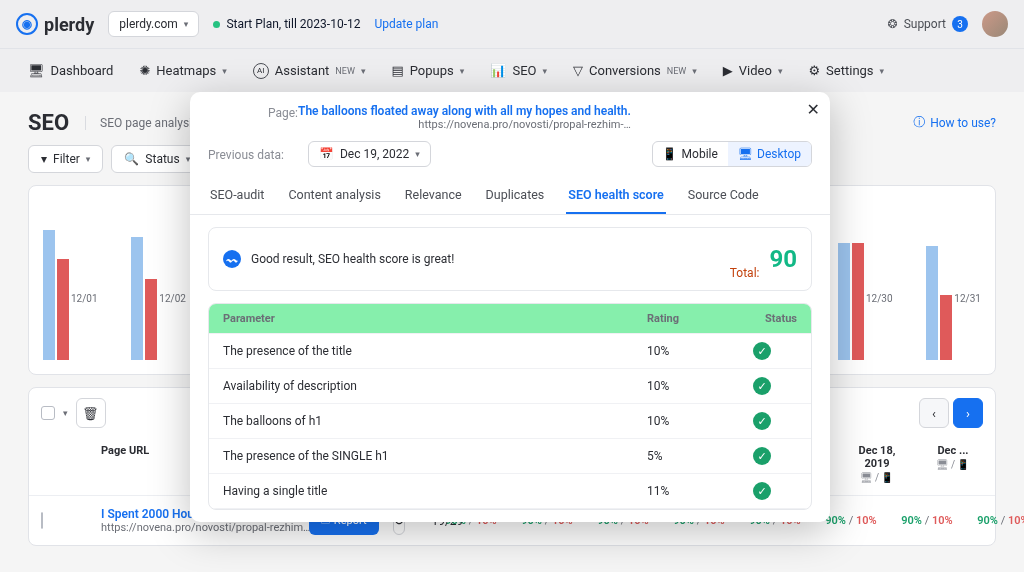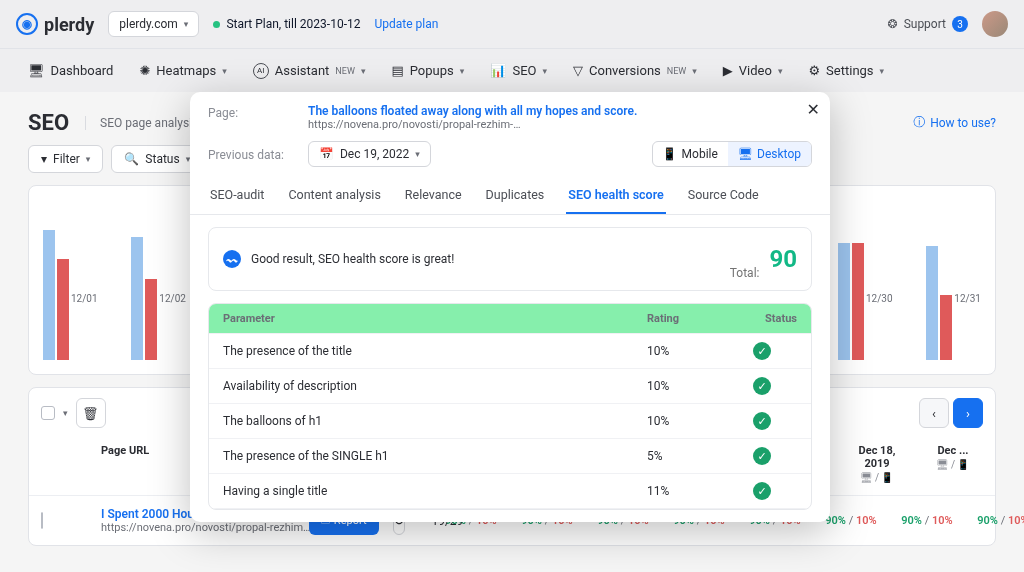--- a/index.html
+++ b/index.html
@@ -63,35 +63,35 @@
   .scores{display:flex;gap:16px;justify-content:flex-end;}
   .score{font-size:11px;width:60px;text-align:center;}
   .score .g{color:#1aa06a;font-weight:600;}
   .score .r{color:#df5a5a;font-weight:600;}
   .score .sep{color:#6b6e76;}
 
   
   .modal-mask{position:absolute;inset:0;}
   .modal{position:absolute;left:190px;top:92px;width:640px;height:430px;background:#fff;border-radius:10px;box-shadow:0 10px 40px rgba(0,0,0,.25);display:flex;flex-direction:column;}
   .modal-close{position:absolute;right:10px;top:8px;font-size:16px;color:#2b2d33;cursor:pointer;}
-  .m-row{display:flex;padding:12px 18px 4px;gap:10px;align-items:flex-start;}
+  .m-row{display:flex;padding:12px 18px 4px;gap:0;align-items:flex-start;text-align:right;}
   .m-label{width:90px;color:#8a8d95;font-size:12px;padding-top:2px;}
   .m-link{color:#1670f0;font-size:12px;font-weight:600;}
   .m-url{color:#6b6e76;font-size:11px;}
   .m-row2{display:flex;align-items:center;padding:6px 18px 10px;gap:10px;}
   .date-sel{border:1px solid #d4d6db;border-radius:6px;padding:5px 10px;display:inline-flex;align-items:center;gap:6px;font-size:12px;}
   .dev-toggle{margin-left:auto;border:1px solid #d4d6db;border-radius:6px;overflow:hidden;display:flex;}
   .dev-btn{padding:5px 10px;font-size:12px;display:flex;align-items:center;gap:4px;}
   .dev-btn.active{background:#edf3ff;color:#1670f0;}
   .m-tabs{display:flex;gap:20px;border-bottom:1px solid #e6e8ec;padding:0 18px;}
   .m-tab{padding:10px 2px;font-size:12.5px;color:#4b4e55;cursor:pointer;border-bottom:2px solid transparent;}
   .m-tab.active{color:#1670f0;border-bottom-color:#1670f0;font-weight:600;}
   .score-banner{margin:12px 18px;border:1px solid #e6e8ec;border-radius:8px;padding:10px 14px;display:flex;align-items:center;gap:10px;font-size:12px;}
   .score-icon{width:18px;height:18px;border-radius:50%;background:#1670f0;color:#fff;display:flex;align-items:center;justify-content:center;font-size:11px;}
-  .total-label{margin-left:auto;color:#737373;font-size:12px;margin-top:28px;}
+  .total-label{margin-left:auto;color:#c2410c;font-size:12px;margin-top:28px;}
   .total-val{color:#12b886;font-size:24px;font-weight:700;}
   .params{margin:0 18px 12px;border:1px solid #e6e8ec;border-radius:8px;overflow-y:auto;flex:1;}
   .params-hdr{display:grid;grid-template-columns:1fr 80px 70px;background:#86efac;padding:8px 14px;font-size:11px;color:#6b6e76;font-weight:700;}
   .param-row{display:grid;grid-template-columns:1fr 80px 70px;padding:8px 14px;font-size:12px;border-top:1px solid #f0f1f4;align-items:center;}
   .rating{color:#2b2d33;}
   .ok-badge{width:18px;height:18px;border-radius:50%;background:#1aa06a;color:#fff;display:inline-flex;align-items:center;justify-content:center;font-size:11px;margin:0 auto;}
   .params::-webkit-scrollbar{width:8px;}
   .params::-webkit-scrollbar-thumb{background:#c9cdd4;border-radius:4px;}
 
   .chev{font-size:9px;color:#6b6e76;}
@@ -326,21 +326,21 @@
       </div>
   </div>
 </div>
 
 <div class="modal-mask">
   <div class="modal">
     <div class="modal-close">✕</div>
     <div class="m-row">
       <div class="m-label">Page:</div>
       <div>
-        <div class="m-link">The balloons floated away along with all my hopes and score.</div>
+        <div class="m-link">The balloons floated away along with all my hopes and health.</div>
         <div class="m-url">https://novena.pro/novosti/propal-rezhim-…</div>
       </div>
     </div>
     <div class="m-row2">
       <div class="m-label">Previous data:</div>
       <div class="date-sel">
           <span>📅</span>
           <span>Dec 19, 2022</span>
           <span class="chev">▾</span>
         </div>

